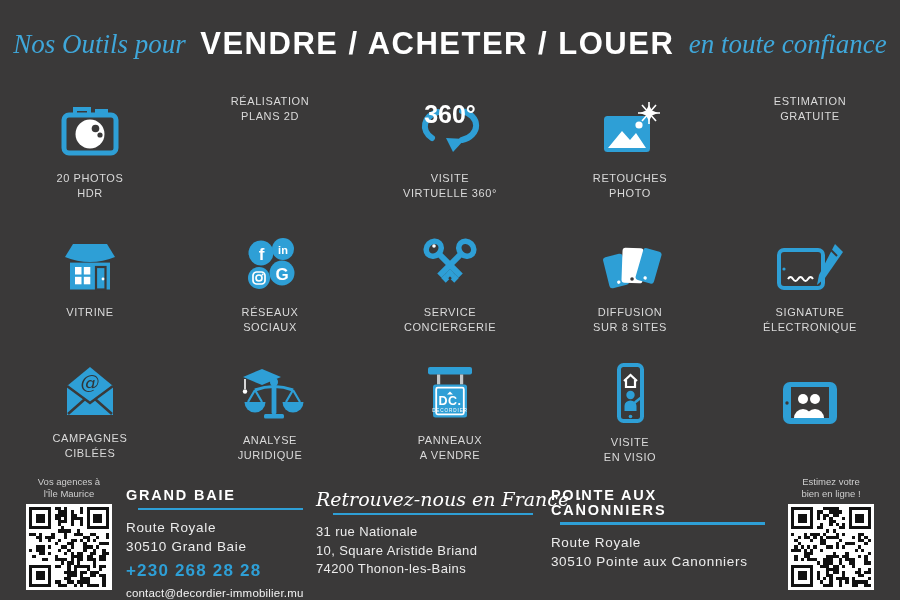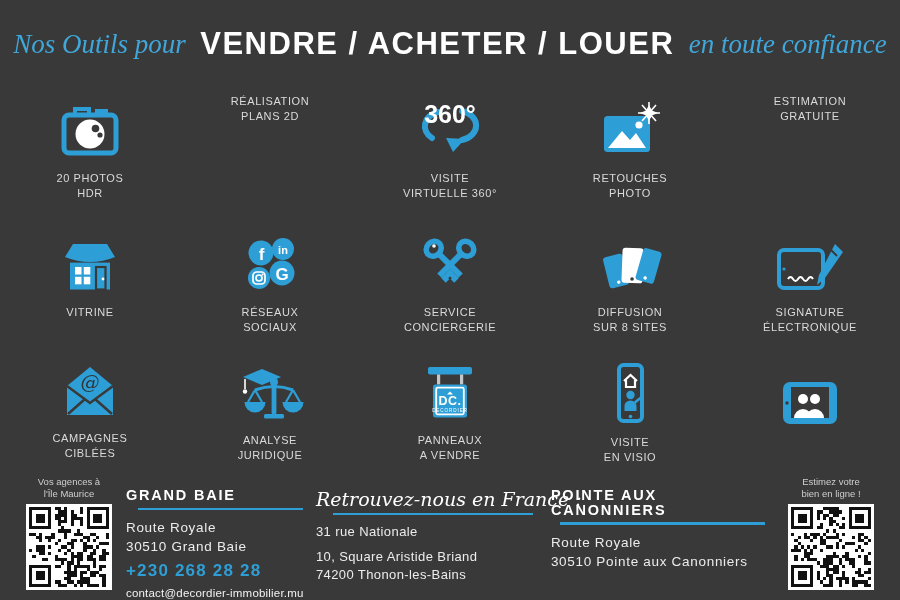--- a/index.html
+++ b/index.html
@@ -23,21 +23,21 @@
   .col{text-align:left;padding-top:12px;box-sizing:border-box;}
   .col.gb{width:200px;}
   .col.fr{width:235px;}
   .col.pt{width:235px;}
   .agency-title{font-size:14.5px;font-weight:bold;letter-spacing:1.8px;color:#fff;line-height:1;}
   .rule{height:2.5px;background:#2e9fd6;margin:5px auto 8px;}
   .gb .rule{width:165px;}
   .fr .rule{width:200px;margin-top:2px;}
   .pt .rule{width:205px;}
   .addr{font-size:13.5px;color:#ececec;line-height:1.42;letter-spacing:.7px;}
-  .fr .addr{font-size:13px;letter-spacing:.4px;margin-bottom:6px;}
+  .fr .addr{font-size:13px;letter-spacing:.4px;}
   .fr .addr:last-child{margin-bottom:0;}
   .phone{font-size:17px;font-weight:bold;color:#2e9fd6;letter-spacing:1.2px;margin-top:5px;line-height:1.2;}
   .email{font-size:11.5px;color:#f2f2f2;margin-top:5px;letter-spacing:.2px;}
   .script-title{font-family:"DejaVu Serif",serif;font-style:italic;font-size:19px;color:#fff;line-height:1.2;white-space:nowrap;}
 </style>
 </head>
 <body>
 
 <div class="page">
 

